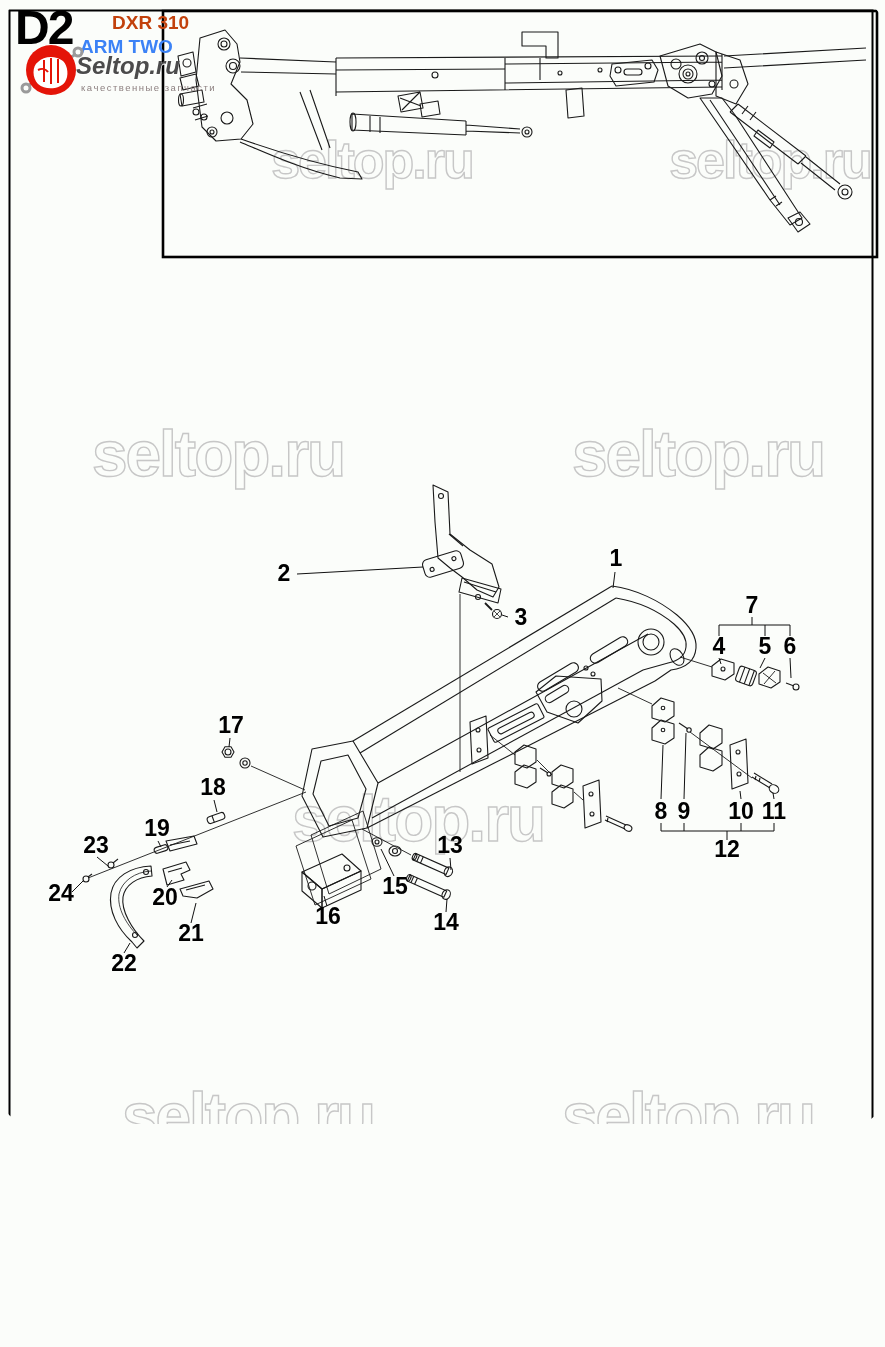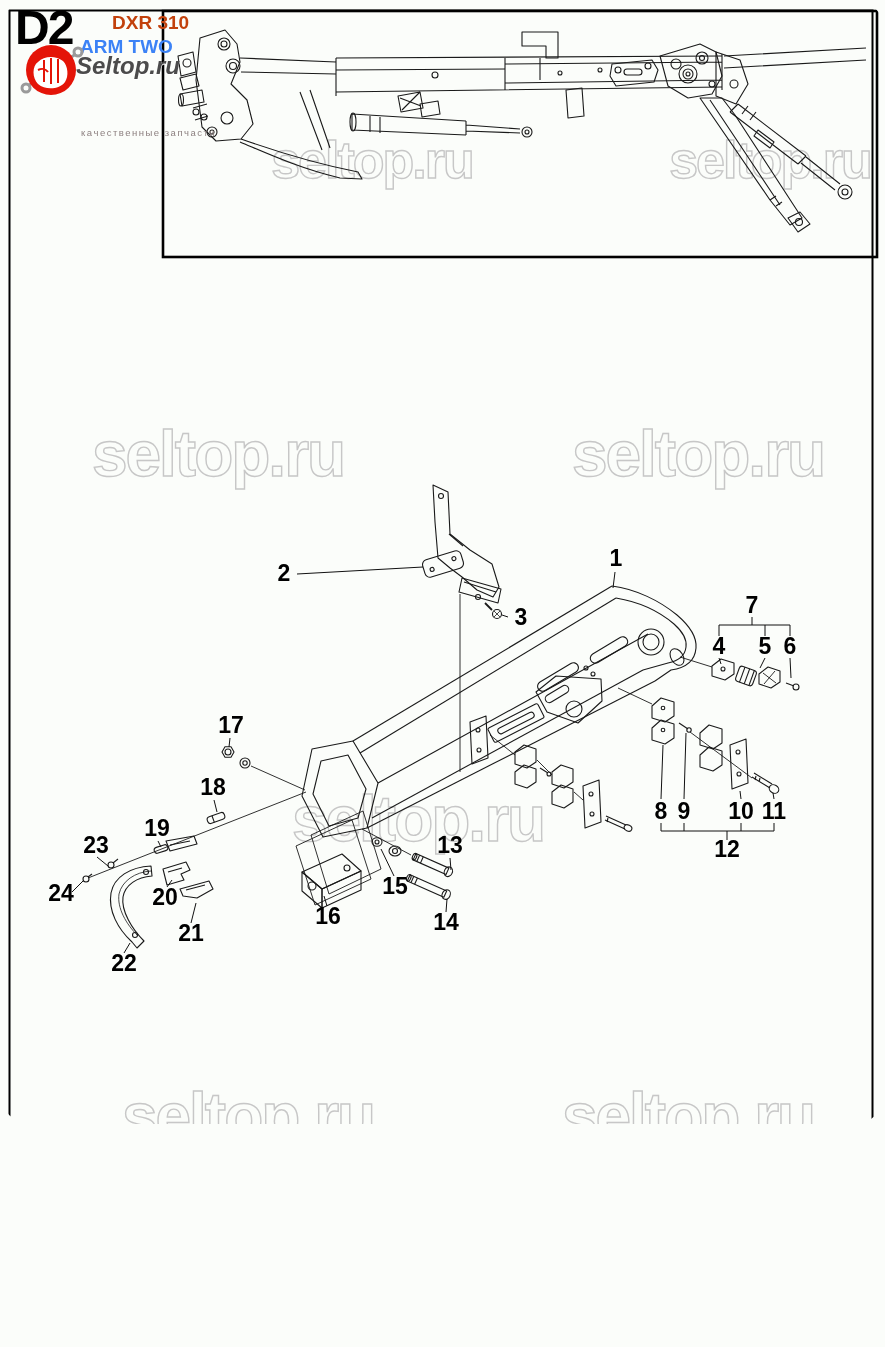--- a/index.html
+++ b/index.html
@@ -5,21 +5,21 @@
   html,body{margin:0;padding:0;background:#fbfdfa;}
   .page{position:relative;width:885px;height:1124px;background:#fbfdfa;overflow:hidden;
         font-family:"Liberation Sans",sans-serif;border-radius:31px;}
   svg{position:absolute;top:0;left:0;}
   .hdr{position:absolute;z-index:5;}
   .d2{left:15px;top:0px;font-size:48px;font-weight:800;letter-spacing:-2px;color:#000;}
   .model{left:77px;top:12px;font-size:19px;font-weight:700;color:#c2410c;margin-left:35px;}
   .section{left:80px;top:36px;font-size:19px;font-weight:700;color:#3b82f6;}
   .brand{left:76px;top:52px;font-size:24px;font-weight:700;font-style:italic;color:#4b4b4b;
          text-shadow:0 1px 0 #fff;}
-  .tagline{left:81px;top:82px;font-size:9.5px;color:#8d8080;letter-spacing:1.5px;margin-top:45px;}
+  .tagline{left:81px;top:82px;font-size:9.5px;color:#8d8080;letter-spacing:1.5px;}
   .logo{left:20px;top:42px;}
 </style>
 </head>
 <body>
 
 <div class="page">
 
   <div class="hdr d2">D2</div>
   <div class="hdr model">DXR 310</div>
   <div class="hdr section">ARM TWO</div>

